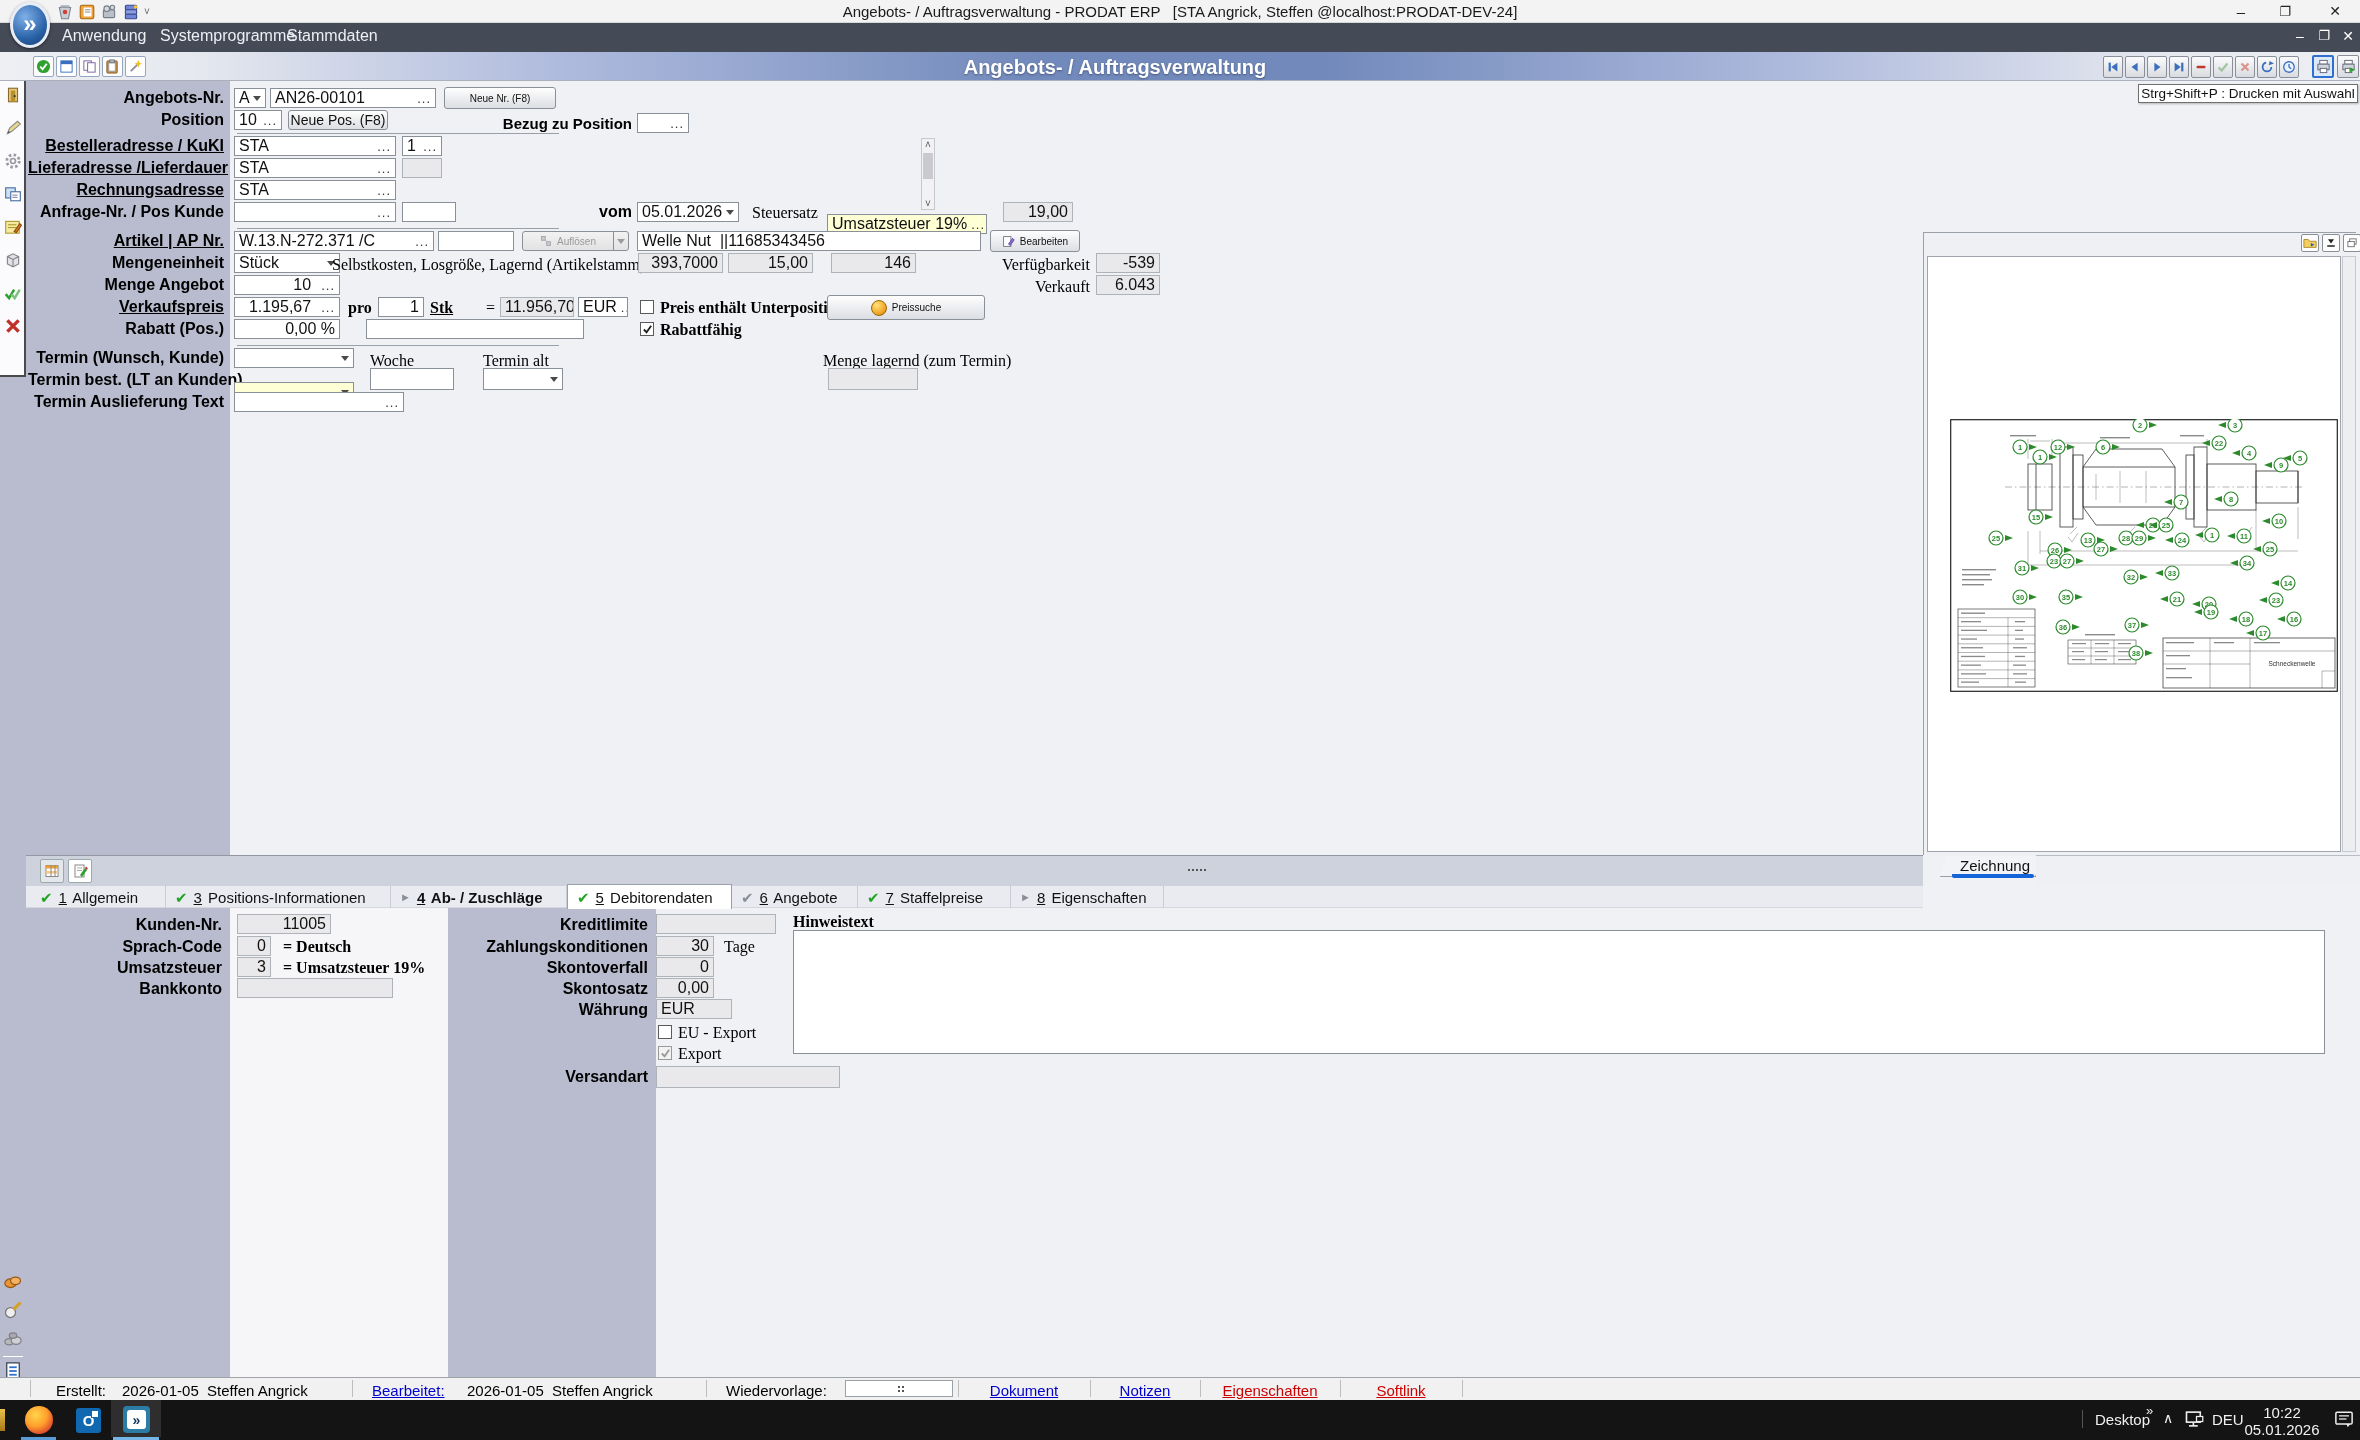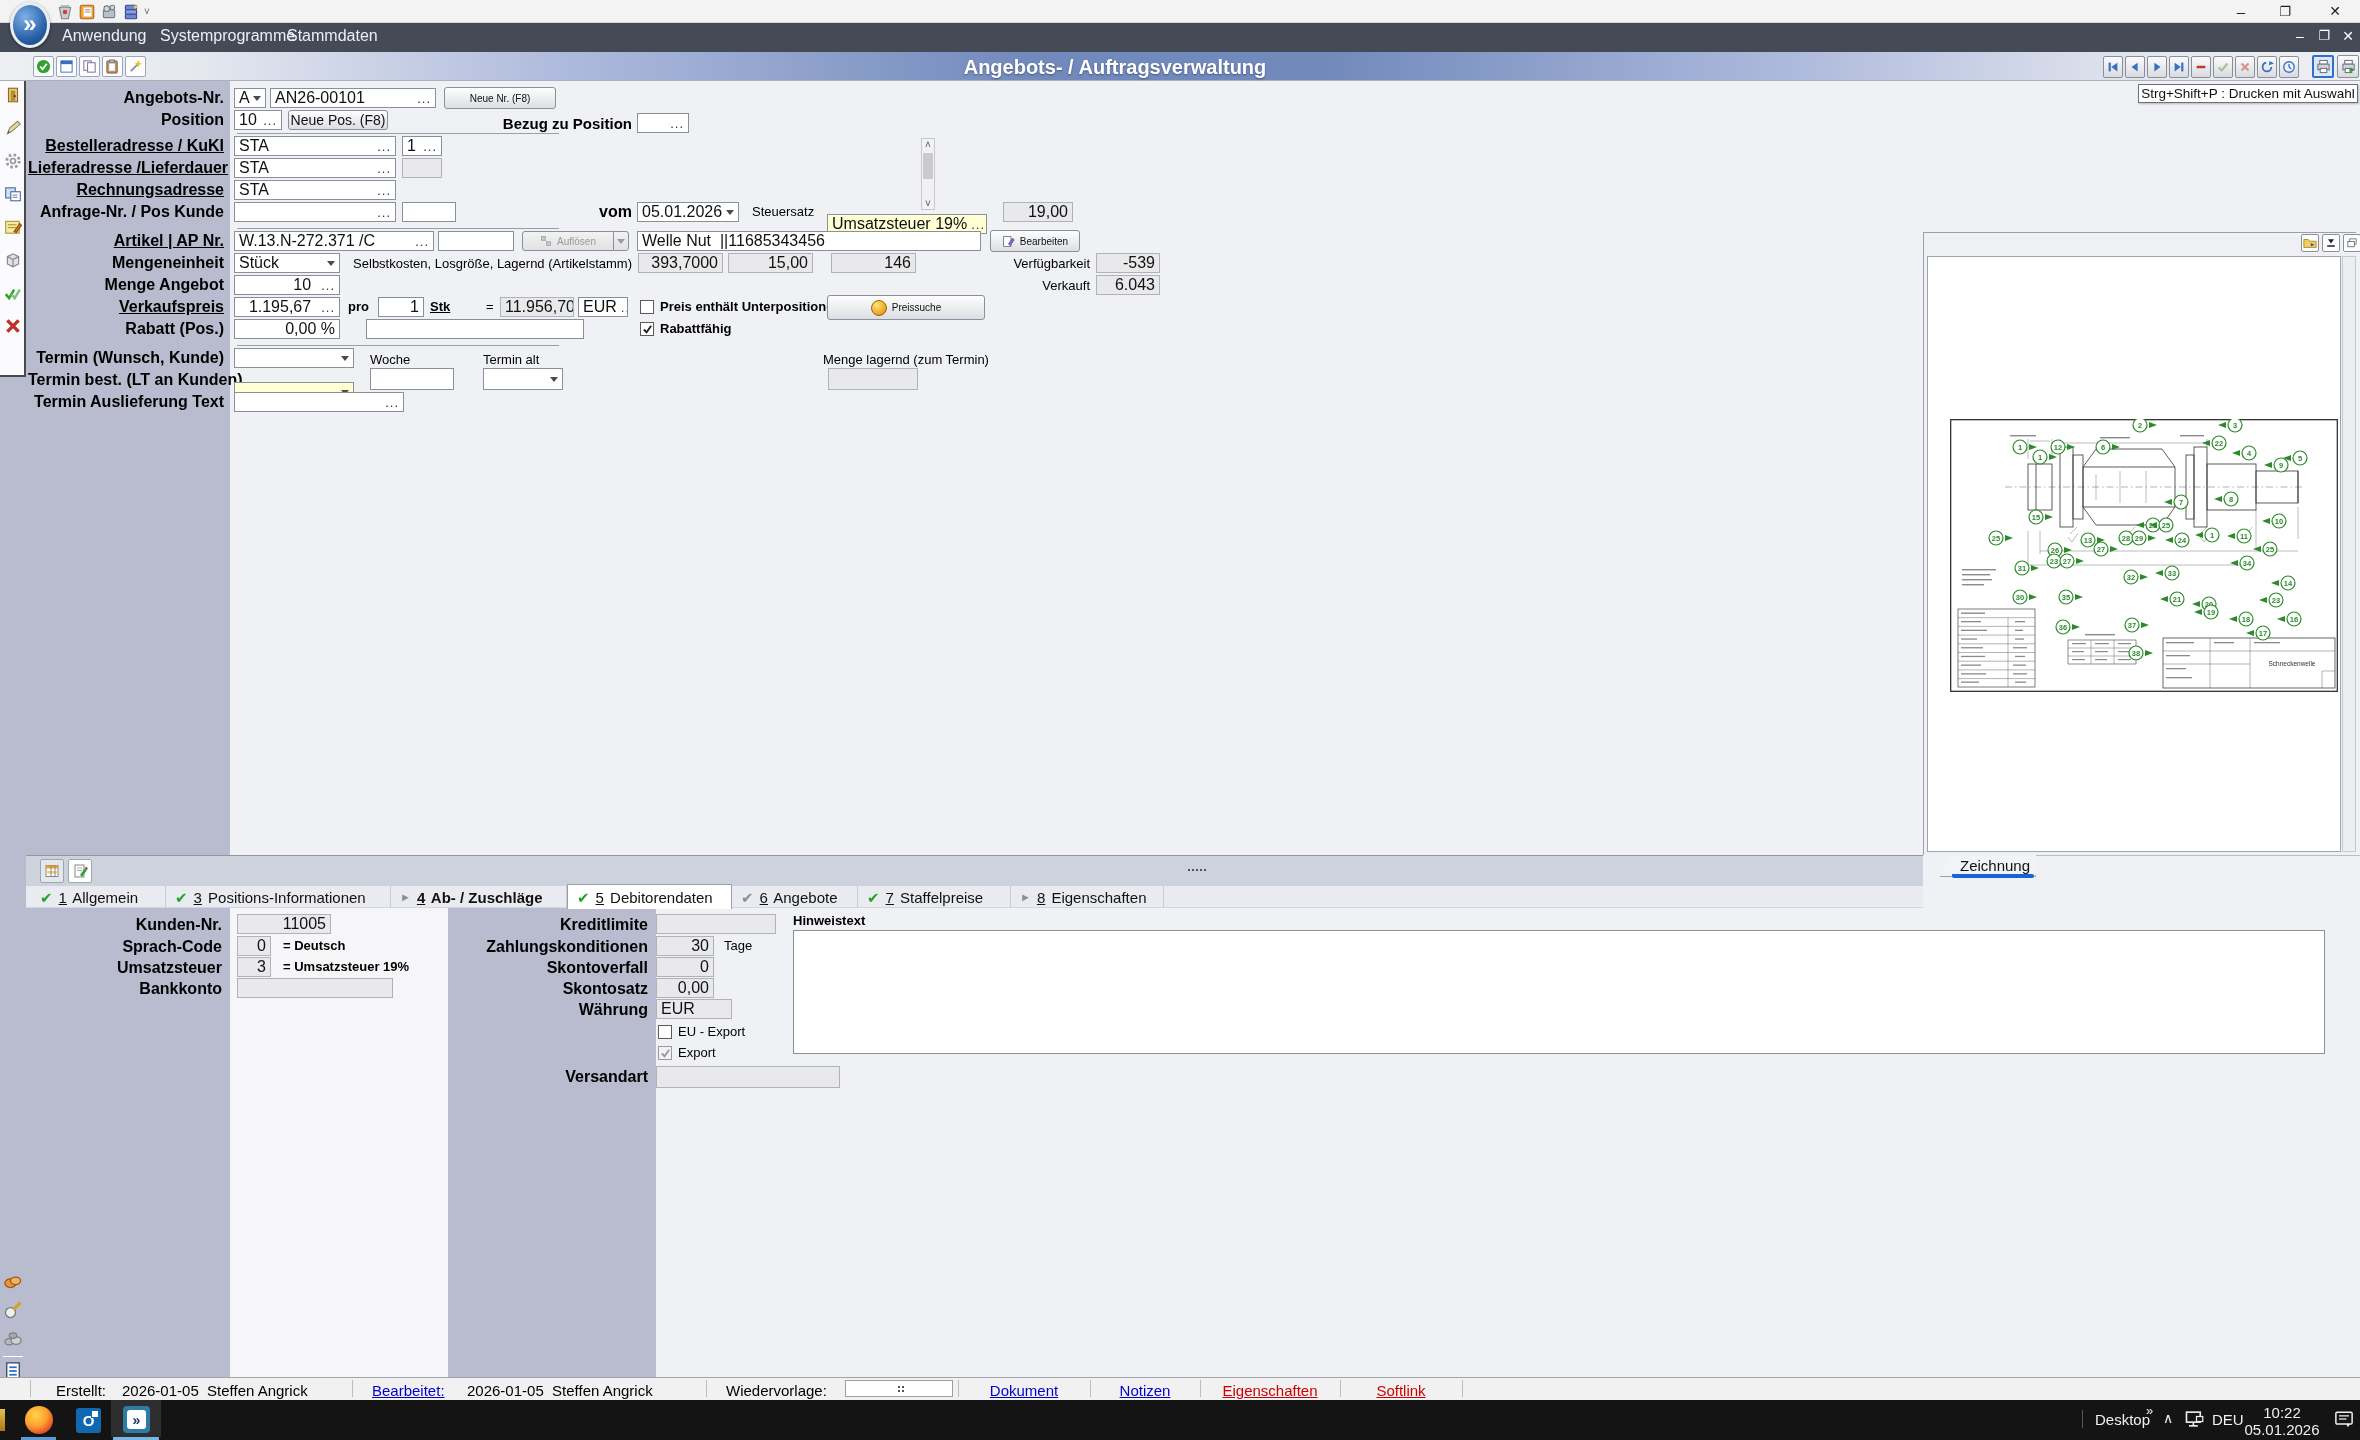--- a/index.html
+++ b/index.html
@@ -3,21 +3,21 @@
 <meta charset="utf-8">
 <style>
   html,body{margin:0;padding:0;background:#000;}
   #screen{position:relative;width:2360px;height:1440px;background:#f0f1f4;overflow:hidden;
           font-family:"Liberation Sans","DejaVu Sans",sans-serif;color:#111;}
   .a{position:absolute;box-sizing:border-box;}
   .pre{white-space:pre;}
   
   .lb{position:absolute;font-weight:bold;font-size:16px;white-space:nowrap;text-align:right;color:#000;}
   .lb.u{text-decoration:underline;}
-  .sl{position:absolute;font-size:13px;white-space:nowrap;color:#000;}
+  .sl{position:absolute;font-size:16px;white-space:nowrap;color:#000;font-family:Liberation Serif, serif;}
   .sl.r{text-align:right;}
   .sl.b{font-weight:bold;}
   
   .f{position:absolute;display:flex;align-items:center;background:#fff;border:1px solid #8a9097;
      font-size:16px;padding:0 4px;box-sizing:border-box;height:20px;white-space:pre;overflow:hidden;}
   .f.n .val{margin-left:auto;}
   .f.g{background:#e9e9eb;border-color:#aeb2b9;}
   .f.y{background:#ffffd6;margin-top:12px;}
   .dt{margin-left:auto;color:#333;font-size:13px;line-height:1;letter-spacing:1px;padding-left:4px;}
   .dt.in{margin-left:6px;}
@@ -54,20 +54,21 @@
   
   .tk{color:#f0f0f0;font-size:15px;position:absolute;white-space:nowrap;}
   svg{display:block;}
 </style>
 </head>
 <body>
 
 <div id="screen">
 
   <div class="a" style="left:0;top:0;width:2360px;height:23px;background:#f3f3f4;border-bottom:1px solid #d8d8d8;"></div>
+  <div class="a pre" style="left:0;top:3px;width:2360px;text-align:center;font-size:15px;color:#1a1a1a;">Angebots- / Auftragsverwaltung - PRODAT ERP   [STA Angrick, Steffen @localhost:PRODAT-DEV-24]</div>
 
   <div class="a" style="left:56px;top:3px;width:18px;height:18px;">
     <svg viewBox="0 0 16 16">
         <polygon points="3,4 13,4 11,14 5,14" fill="#c9ced6" stroke="#7d848f"></polygon>
         <rect x="4" y="2" width="8" height="2" fill="#aab1bb"></rect>
         <circle cx="8" cy="8" r="2" fill="#d04030"></circle>
       </svg>
   </div>
   <div class="a" style="left:78px;top:3px;width:18px;height:18px;">
     <svg viewBox="0 0 16 16">

